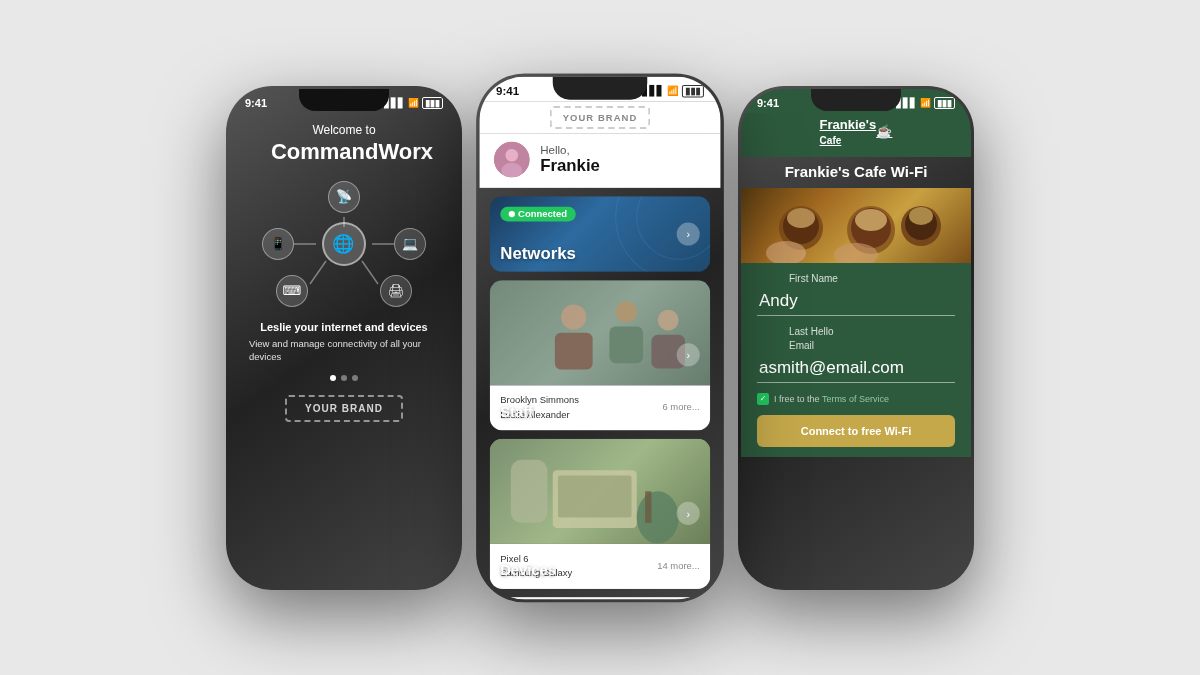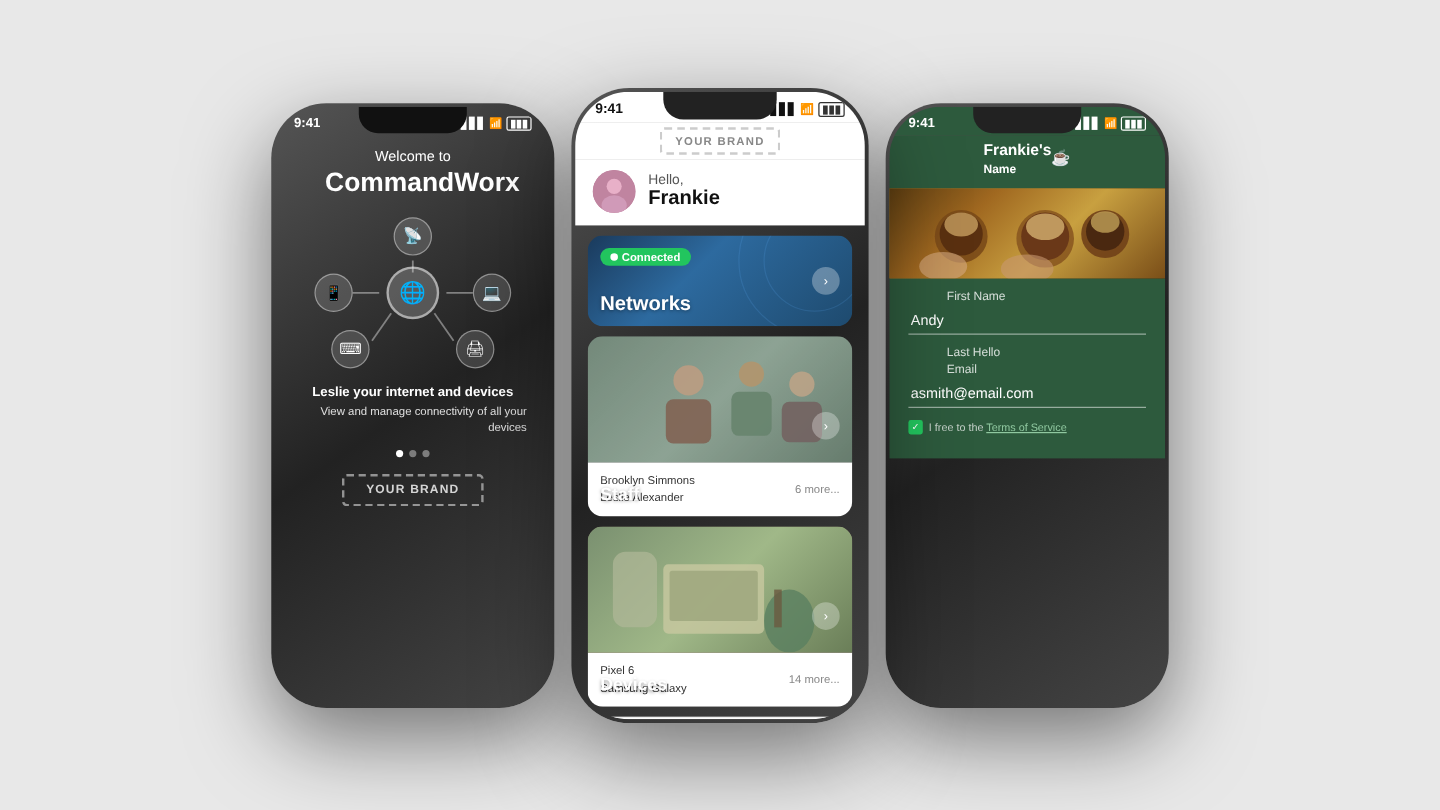--- a/index.html
+++ b/index.html
@@ -119,21 +119,21 @@
     }
 
     .control-text {
       font-size: 11px;
       font-weight: 700;
       text-align: center;
       margin-bottom: 4px;
     }
     .sub-text {
       font-size: 9.5px;
-      text-align: right;
+      text-align: left;
       opacity: 0.85;
       line-height: 1.4;
       margin-bottom: 12px;
     }
     .dots {
       display: flex; gap: 5px; margin-bottom: 14px;
     }
     .dot {
       width: 6px; height: 6px; border-radius: 50%;
       background: rgba(255,255,255,0.4);
@@ -267,20 +267,21 @@
       align-items: center;
       padding: 4px 0 10px;
     }
     .cafe-logo-text {
       color: white;
       font-size: 13px;
       font-weight: 600;
       display: flex;
       align-items: center;
       gap: 0;
+      text-decoration: underline;
     }
     .cafe-logo-sub { font-size: 10px; }
 
     .cafe-title {
       color: white;
       font-size: 15px;
       font-weight: 700;
       text-align: center;
       padding: 6px 14px 8px;
     }
@@ -309,21 +310,21 @@
       margin-bottom: 3px;
       display: block;
       margin-left: 32px;
     }
     .form-input {
       width: 100%;
       background: transparent;
       border: none;
       border-bottom: 1px solid rgba(255,255,255,0.5);
       color: white;
-      font-size: 12px;
+      font-size: 17px;
       padding: 4px 2px;
       margin-bottom: 10px;
       outline: none;
     }
     .terms-row {
       display: flex;
       align-items: center;
       gap: 5px;
       margin-bottom: 10px;
     }
@@ -335,21 +336,20 @@
       font-size: 8px;
       color: white;
       flex-shrink: 0;
     }
     .terms-text {
       font-size: 9px;
       color: rgba(255,255,255,0.7);
     }
     .terms-link {
       color: #90c8a0;
-      text-decoration: underline;
       text-align: center;
     }
     .connect-btn {
       width: 100%;
       background: #c4a84a;
       color: white;
       border: none;
       border-radius: 6px;
       padding: 10px;
       font-size: 11px;
@@ -566,26 +566,27 @@
             <span style="font-size:9px;">📶</span>
             <span style="font-size:9px; border:1px solid white; border-radius:2px; padding:0 2px;">▮▮▮</span>
           </div>
         </div>
 
         <div class="cafe-header">
           <div class="cafe-logo-text">
             <div>
               <span>Frankie's</span>
               <br>
-              <span class="cafe-logo-sub">Name</span>
+              <span class="cafe-logo-sub">Cafe</span>
             </div>
             <span>☕</span>
           </div>
         </div>
 
+        <p class="cafe-title">Frankie's Cafe Wi-Fi</p>
 
         <div class="cafe-image">
           <div class="cafe-image-overlay"></div>
           <svg width="100%" height="100%" viewBox="0 0 230 75" style="position:absolute; z-index:1;">
 
             <circle cx="60" cy="40" r="22" fill="#7a4a18" opacity="0.9"></circle>
             <circle cx="60" cy="38" r="18" fill="#5a3010"></circle>
             <ellipse cx="60" cy="30" rx="14" ry="10" fill="#c8a060" opacity="0.8"></ellipse>
             <circle cx="130" cy="42" r="24" fill="#8a5820" opacity="0.9"></circle>
             <circle cx="130" cy="40" r="20" fill="#6a3818"></circle>
@@ -609,19 +610,20 @@
           <input class="form-input" type="email" value="asmith@email.com" style="">
 
           <div class="terms-row">
             <div class="terms-check">✓</div>
             <span class="terms-text">
               <span>I free to the </span>
               <span class="terms-link">Terms of Service</span>
             </span>
           </div>
 
+          <button class="connect-btn">Connect to free Wi-Fi</button>
         </div>
 
       </div>
     </div>
   </div>
 
 </div>
 
 </body></html>

